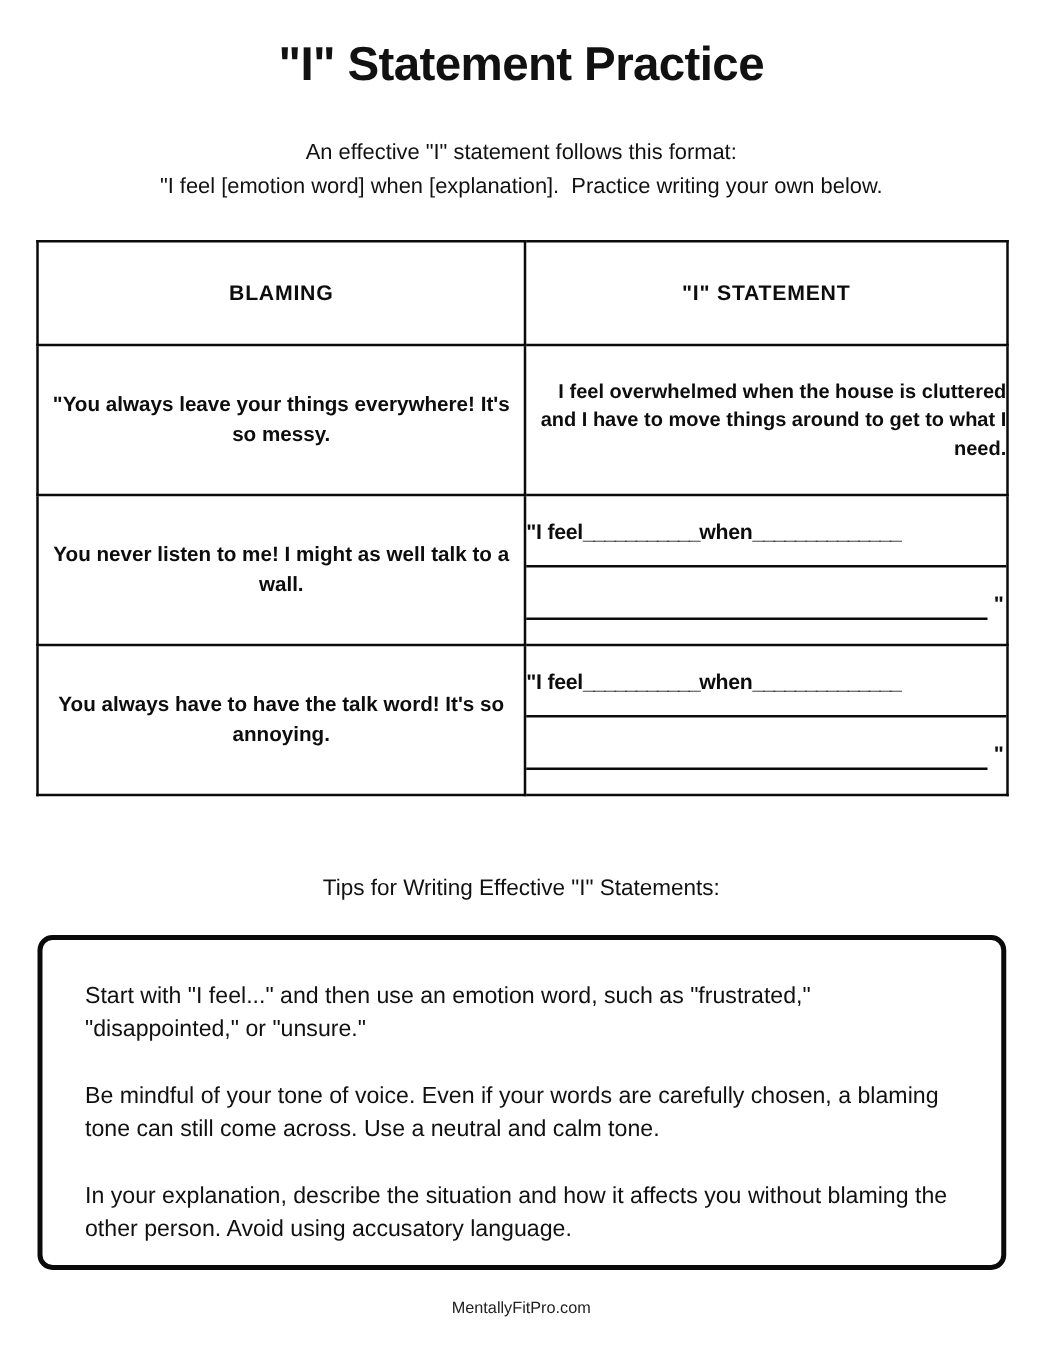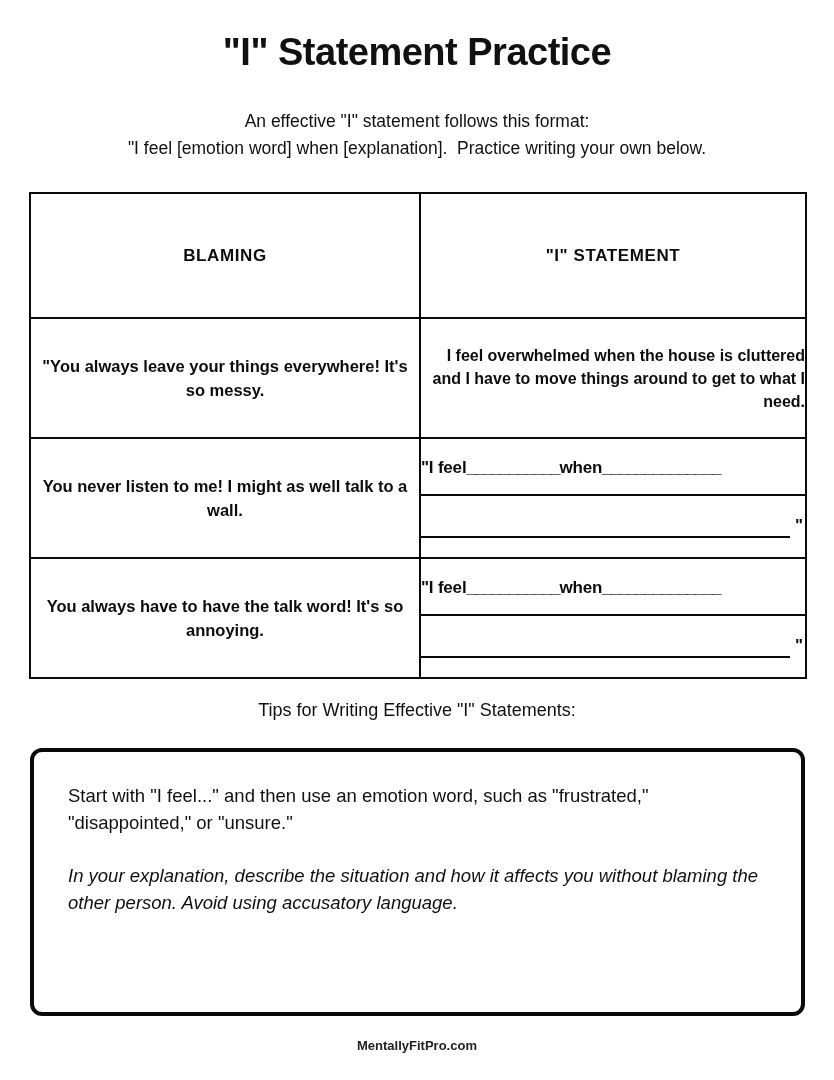--- a/index.html
+++ b/index.html
@@ -58,21 +58,21 @@
   .practice-table th {
     border: 2.5px solid #0a0a0a;
     padding: 0;
     vertical-align: middle;
     box-sizing: border-box;
   }
   .col-left  { width: 390px; }
   .col-right { width: 386px; }
 
   .head-cell {
-    height: 125px;
+    height: 83px;
     text-align: center;
     font-size: 17px;
     font-weight: bold;
     letter-spacing: 0.6px;
   }
   .row-cell {
     height: 120px;
   }
   .blaming-cell {
     text-align: center;
@@ -152,32 +152,31 @@
     border-radius: 12px;
     background: #ffffff;
     padding: 30px 34px 0 34px;
   }
   .tip {
     font-size: 18.5px;
     line-height: 27px;
     color: #111111;
     margin: 0 0 26px 0;
   }
-  .tip:last-child { margin-bottom: 0; font-style: italic; }
+  .tip:last-child { margin-bottom: 0; }
 
   
   .footer {
     position: absolute;
     top: 1038px;
     left: 0;
     width: 834px;
     text-align: center;
     font-size: 13px;
     color: #222222;
-    font-weight: bold;
   }
 </style>
 </head>
 <body>
 
 <div class="page-title">"I" Statement Practice</div>
 
 <div class="subtitle-block">
   <span class="subtitle-line">An effective "I" statement follows this format:</span>
   <span class="subtitle-line">"I feel [emotion word] when [explanation].  Practice writing your own below.</span>
@@ -224,16 +223,17 @@
         <div class="rule rule-last"></div>
       </td>
     </tr>
   </tbody>
 </table>
 
 <div class="tips-heading">Tips for Writing Effective "I" Statements:</div>
 
 <div class="tips-box">
   <p class="tip">Start with "I feel..." and then use an emotion word, such as "frustrated," "disappointed," or "unsure."</p>
+  <p class="tip">Be mindful of your tone of voice. Even if your words are carefully chosen, a blaming tone can still come across. Use a neutral and calm tone.</p>
   <p class="tip">In your explanation, describe the situation and how it affects you without blaming the other person. Avoid using accusatory language.</p>
 </div>
 
 <div class="footer">MentallyFitPro.com</div>
 
 </body></html>

